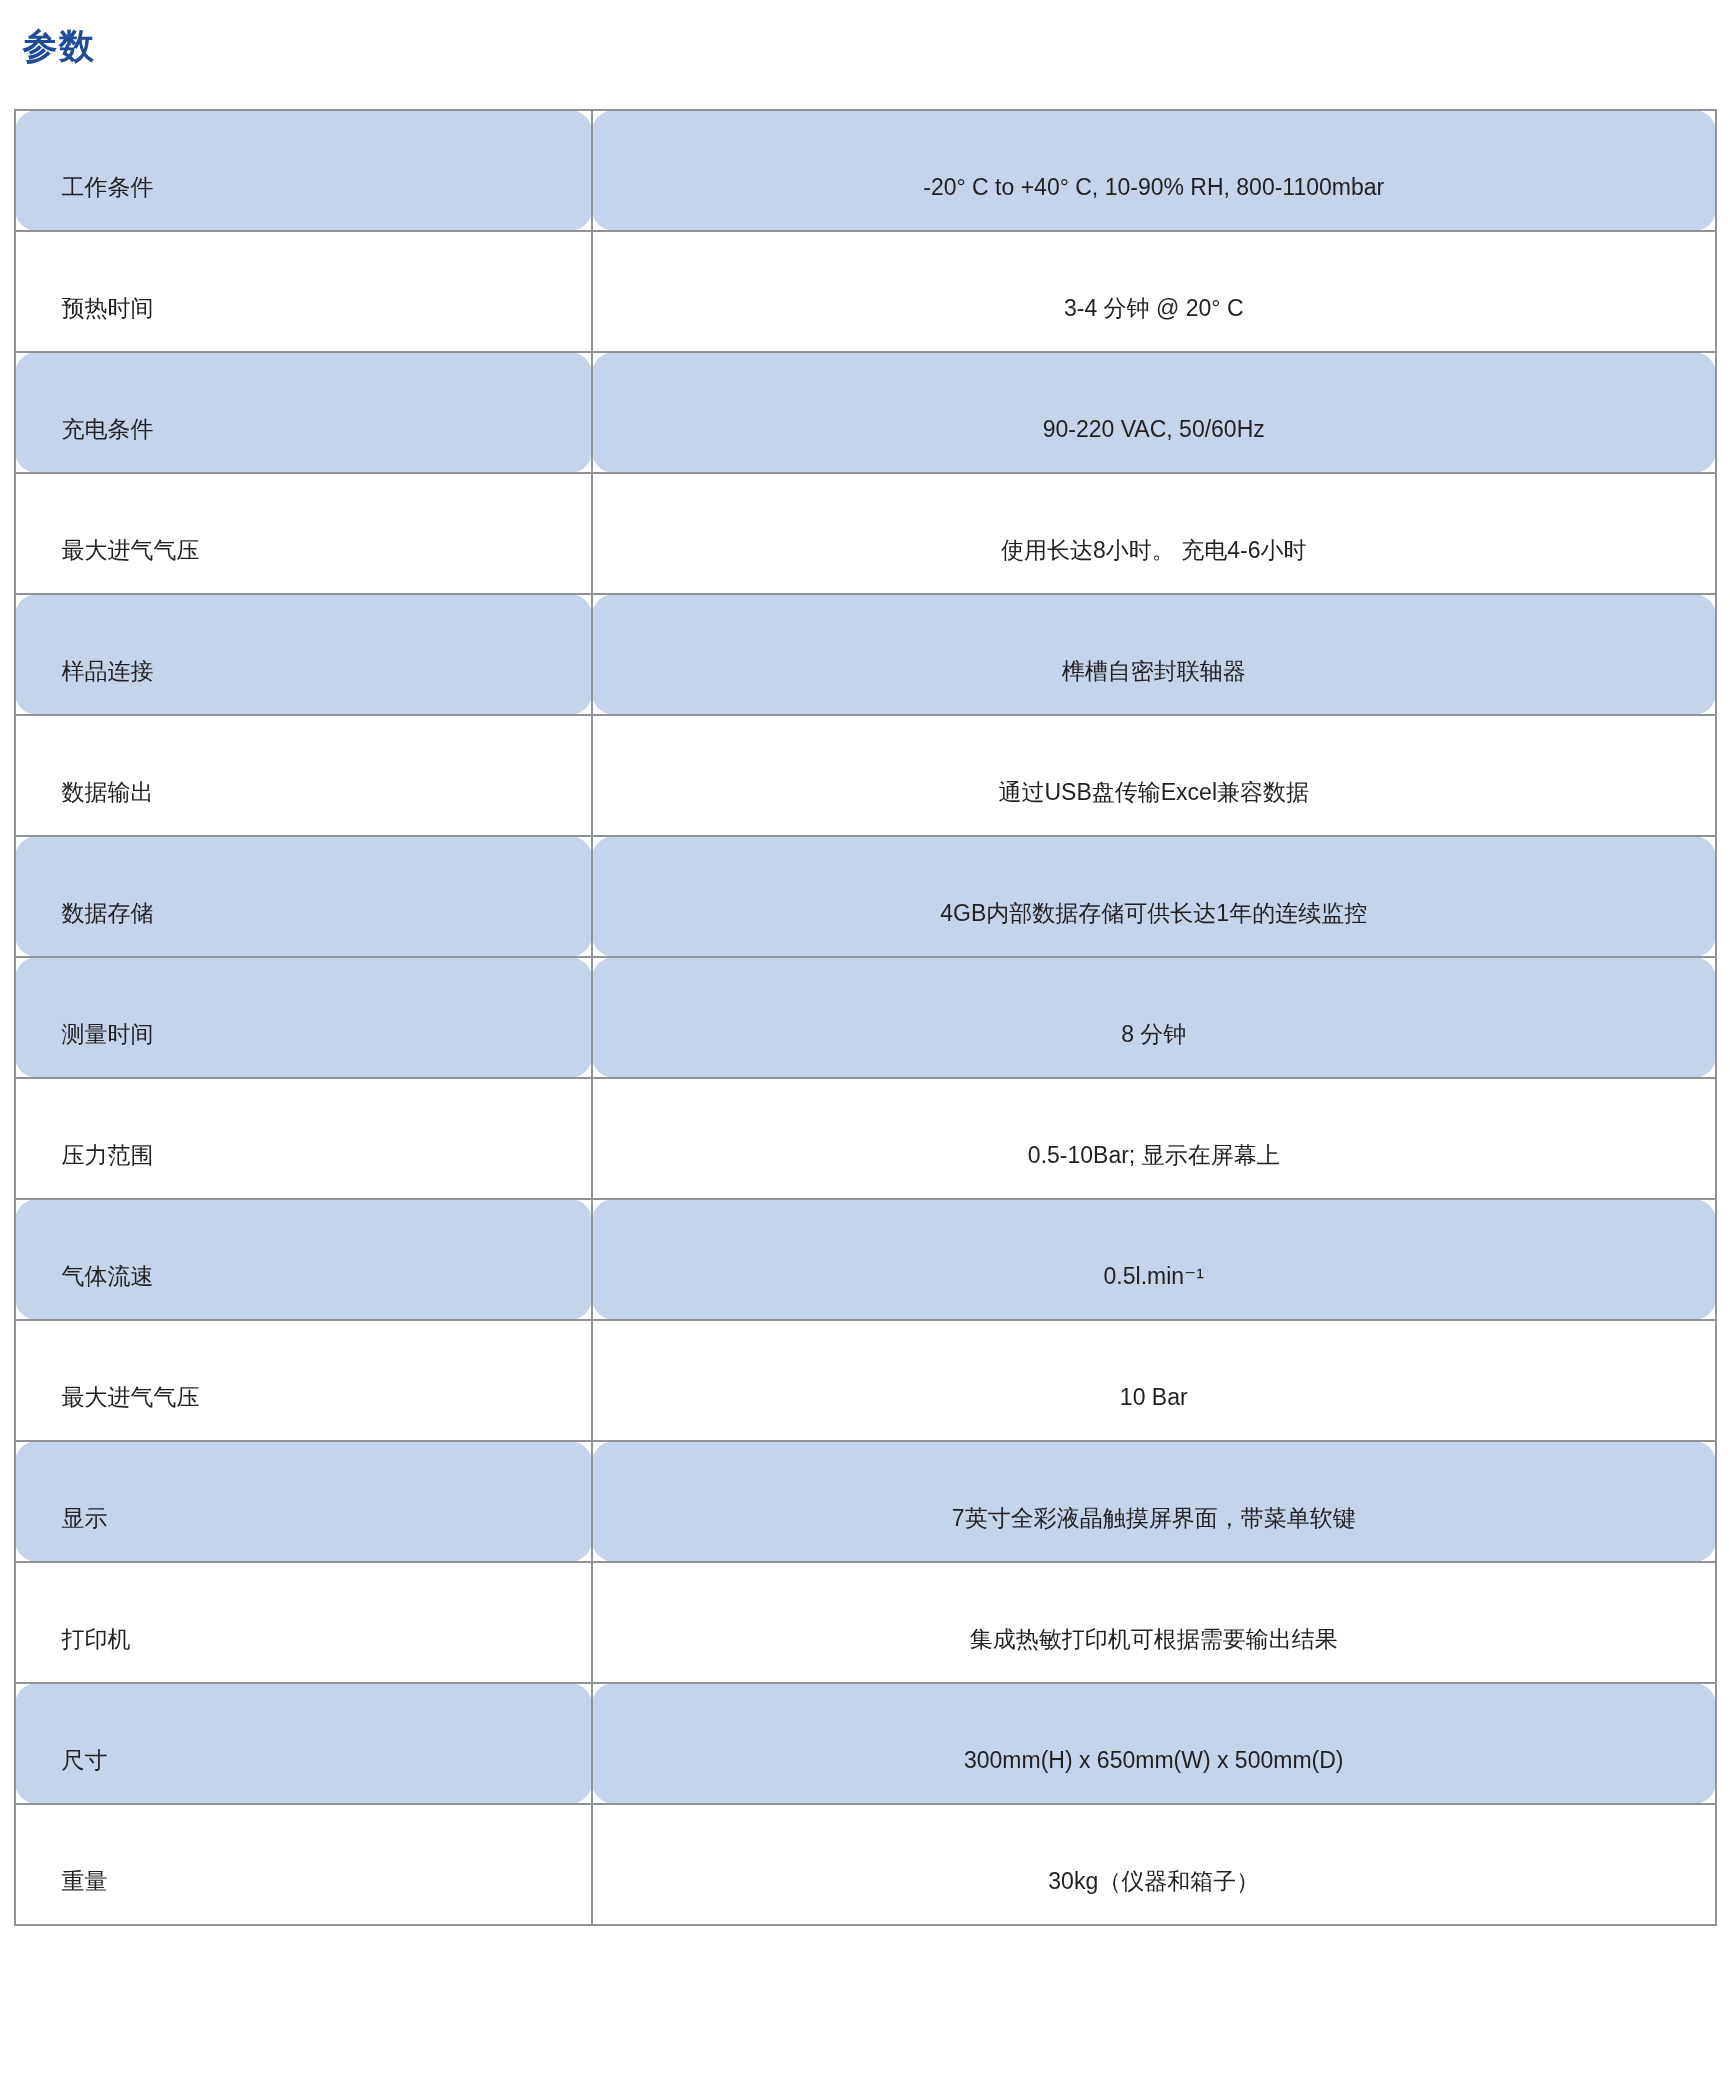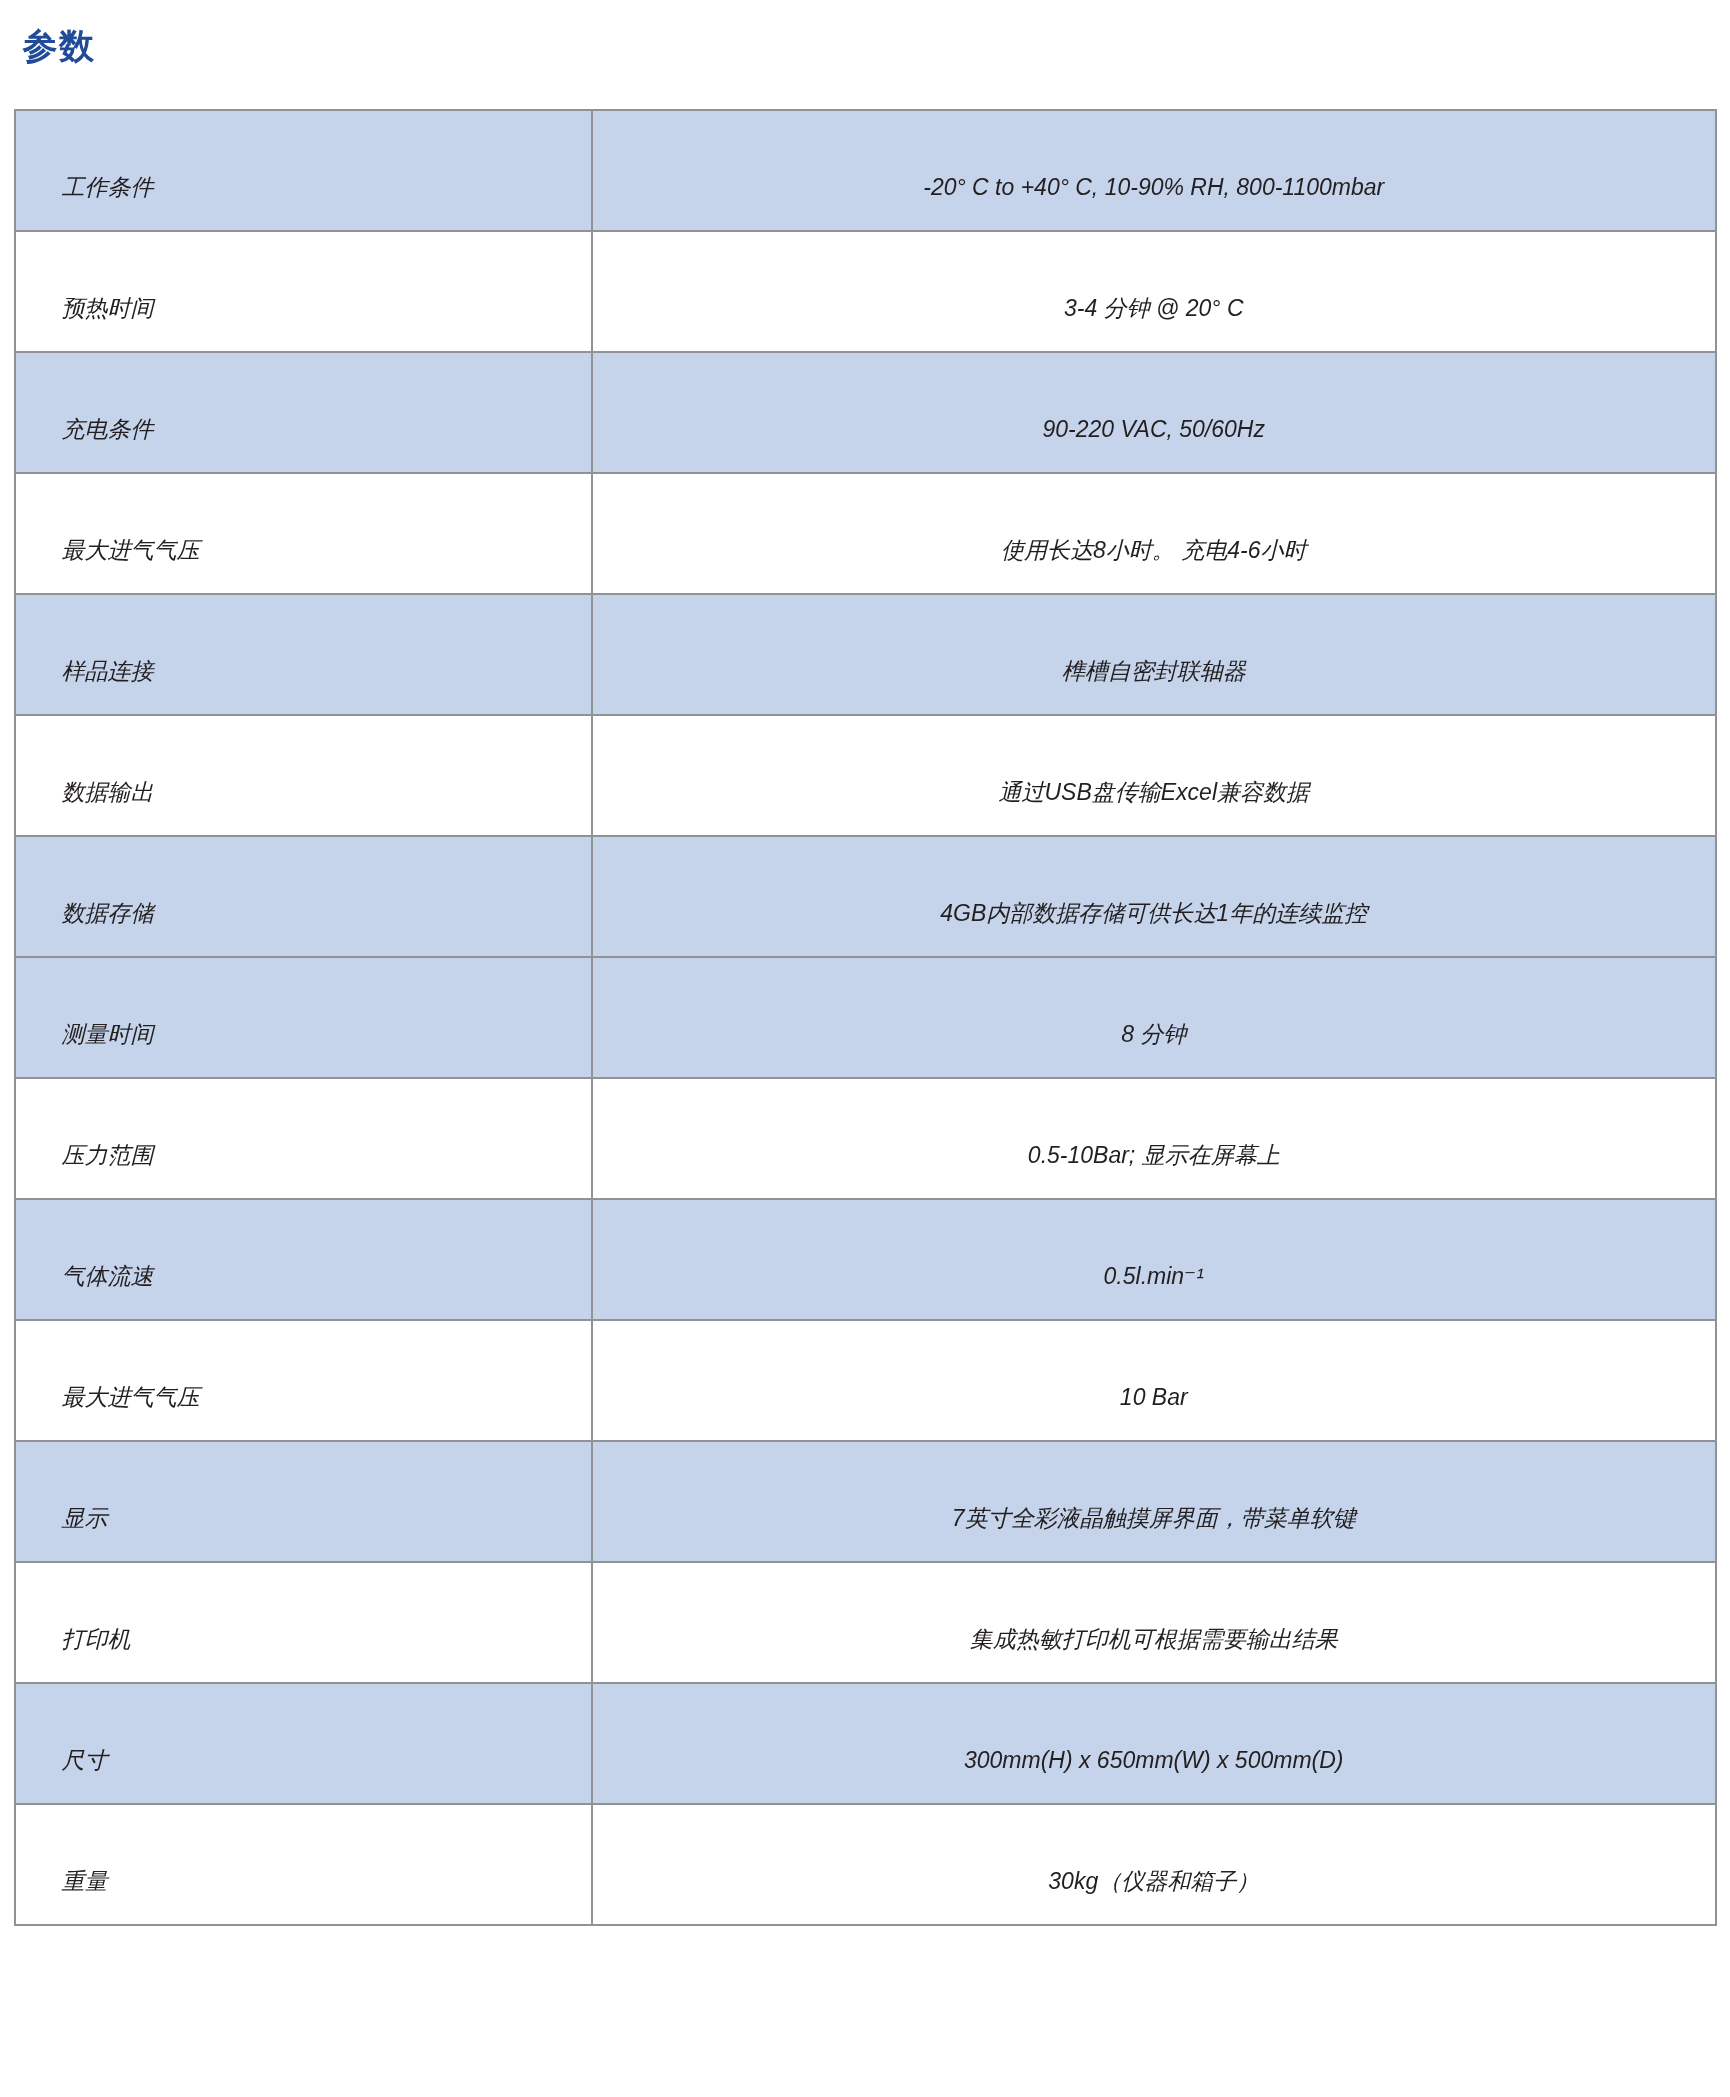--- a/index.html
+++ b/index.html
@@ -2,21 +2,21 @@
 <html style="--title: #1f4b99; --row-blue: #c5d4ea; --row-white: #ffffff; --border: #909396; --text: #231f20;font-size:12px"><head>
 <meta charset="utf-8">
 <style>
   :root {
     --title: #1f4b99;
     --row-blue: #c5d4ea;
     --row-white: #ffffff;
     --border: #909396;
     --text: #231f20;
   }
-  * { margin: 0; padding: 0; box-sizing: border-box; }
+  * { margin: 0; padding: 0; box-sizing: border-box; border-radius: 22px; }
   html, body {
     background: #ffffff;
     font-family: "Liberation Sans", "DejaVu Sans", sans-serif;
     color: var(--text);
   }
   .page {
     position: relative;
     width: 1731px;
     height: 2097px;
     background: #ffffff;
@@ -32,21 +32,20 @@
     letter-spacing: 1.5px;
     line-height: 1.1;
   }
   table.specs {
     position: absolute;
     left: 13.5px;
     top: 109px;
     width: 1703px;
     border-collapse: collapse;
     table-layout: fixed;
-    font-style: italic;
   }
   table.specs td {
     border: 2.2px solid var(--border);
     height: 121px;
     vertical-align: middle;
     padding-top: 34px;
     font-size: 23px;
     color: var(--text);
     line-height: 1.2;
   }

